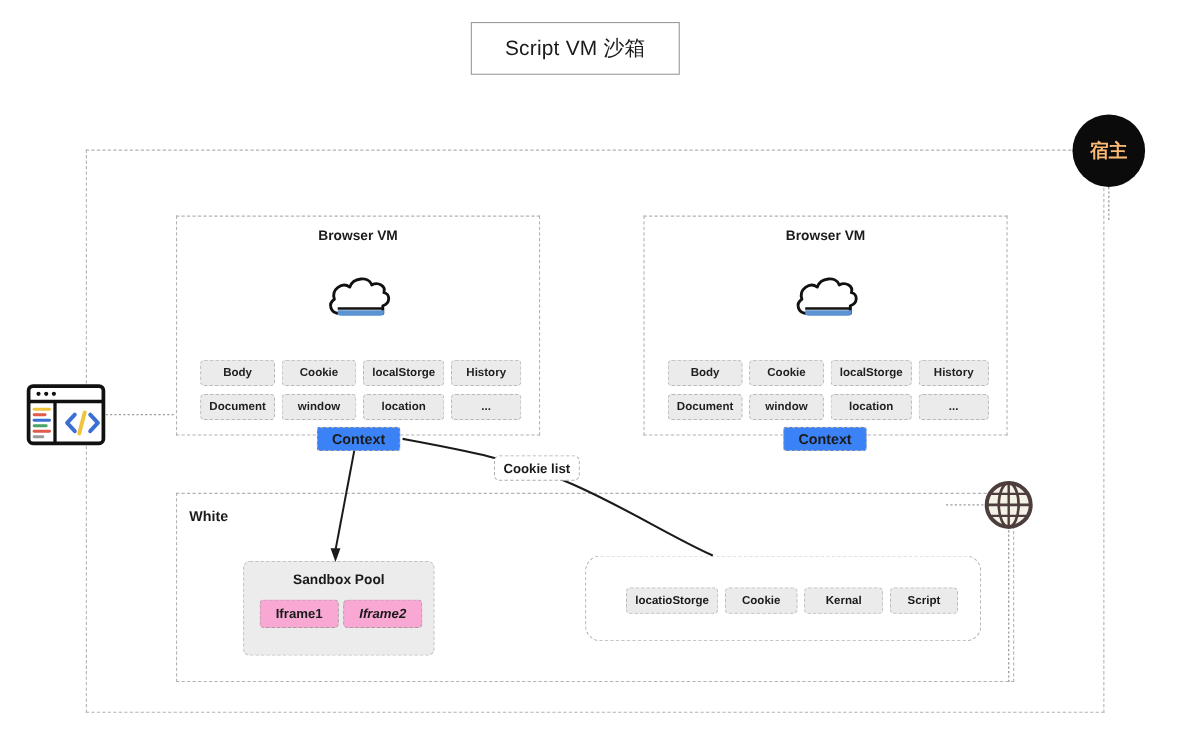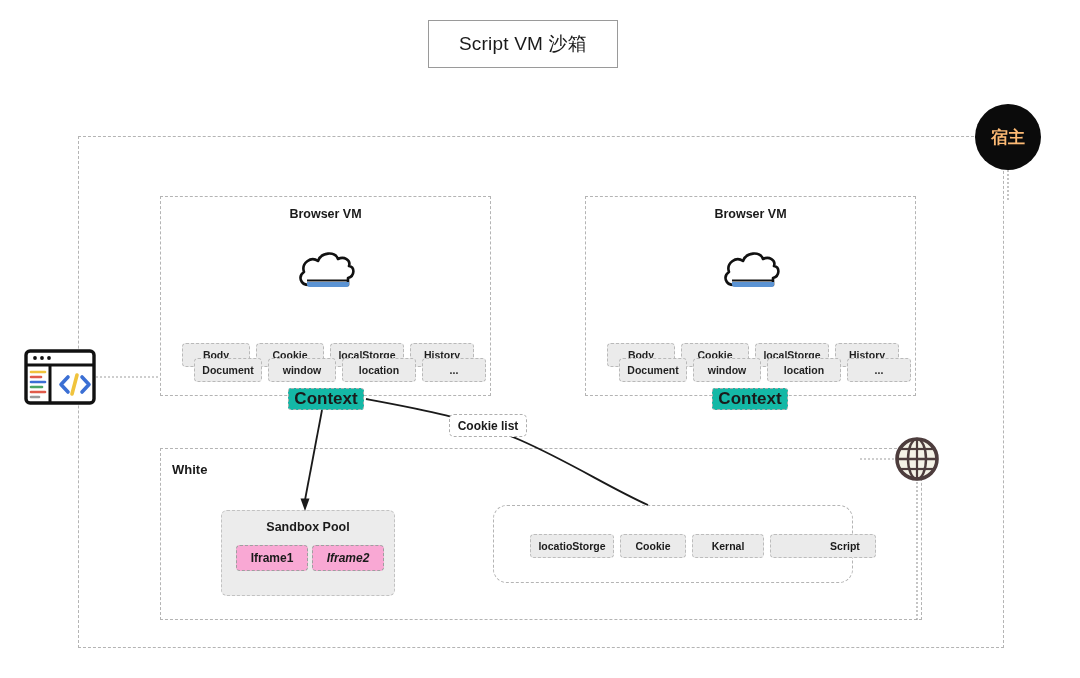--- a/index.html
+++ b/index.html
@@ -16,43 +16,43 @@
   #host-circle{left:975px;top:104px;width:66px;height:66px;border-radius:50%;
     background:#0b0b0b;display:flex;align-items:center;justify-content:center;
     color:#fdba74;font-size:17px;font-weight:600;z-index:8;font-family:Liberation Mono, monospace;}
 
   
   .dash{border:1px dashed #b4b4b4;background:transparent;}
   #outer-boundary{left:78px;top:136px;width:926px;height:512px;}
   #vm-left{left:160px;top:196px;width:331px;height:200px;background:#fff;}
   #vm-right{left:585px;top:196px;width:331px;height:200px;background:#fff;}
   #kernal-box{left:160px;top:448px;width:762px;height:172px;background:#fff;}
-  #resource-box{left:493px;top:505px;width:360px;height:78px;border-radius:14px;
+  #resource-box{left:532px;top:505px;width:360px;height:78px;border-radius:14px;
      background:#fff;}
 
   .vm-title{position:absolute;top:10px;left:0;width:100%;text-align:center;
      font-size:12.5px;font-weight:700;}
   #kernal-label{left:172px;top:462px;font-size:13px;font-weight:600;}
 
   
   .cloud-wrap{position:absolute;top:48px;left:50%;transform:translateX(-50%);
      width:62px;height:48px;}
 
   
   .chip{position:absolute;height:22px;border:1px dashed #b9b9b9;border-radius:4px;
     background:#ebebeb;display:flex;align-items:center;justify-content:center;
     font-size:10.5px;font-weight:600;color:#1f1f1f;}
-  .row1{top:146px;} .row2{top:161px;margin-left:12px;}
+  .row1{top:130px;} .row2{top:161px;}
   .c1{left:21px;width:66px;} .c2{left:95px;width:66px;}
   .c3{left:169px;width:72px;} .c4{left:249px;width:62px;}
 
   
   .ctx{position:absolute;height:22px;width:76px;border:1px dashed #aeaeae;
-    border-radius:3px;background:#14b8a6;display:flex;align-items:center;
-    justify-content:center;font-size:17px;font-weight:700;z-index:6;}
+    border-radius:3px;background:#3b82f6;display:flex;align-items:center;
+    justify-content:center;font-size:13px;font-weight:700;z-index:6;}
   #ctx-left{left:288px;top:388px;}
   #ctx-right{left:712px;top:388px;}
 
   #whitelist-badge{left:449px;top:414px;width:78px;height:23px;border:1px dashed #aeaeae;
     border-radius:5px;background:#fff;display:flex;align-items:center;
     justify-content:center;font-size:12px;font-weight:700;z-index:6;}
 
   
   #sandbox-pool{left:221px;top:510px;width:174px;height:86px;border:1px dashed #c2c2c2;
     border-radius:6px;background:#ececec;}
@@ -61,21 +61,21 @@
   .iframe-chip{position:absolute;top:34px;height:24px;width:70px;border:1px dashed #9f9f9f;
     border-radius:4px;background:#f9a8d4;display:flex;align-items:center;
     justify-content:center;font-size:12px;font-weight:700;}
   #if1{left:14px;} #if2{left:90px;font-style:italic;}
 
   
   .rchip{position:absolute;top:28px;height:22px;border:1px dashed #bcbcbc;border-radius:4px;
     background:#ebebeb;display:flex;align-items:center;justify-content:center;
     font-size:10.5px;font-weight:600;}
   .r1{left:36px;width:82px;} .r2{left:126px;width:64px;}
-  .r3{left:198px;width:70px;} .r4{left:276px;width:60px;padding-left:44px;}
+  .r3{left:198px;width:70px;} .r4{left:276px;width:60px;}
 
   
   #browser-icon{left:24px;top:348px;width:72px;height:58px;}
   #globe-icon{left:894px;top:436px;width:46px;height:46px;z-index:7;}
 
   svg{display:block;overflow:visible;}
   #wires{position:absolute;left:0;top:0;width:1080px;height:678px;pointer-events:none;z-index:4;}
 </style>
 </head>
 <body>

